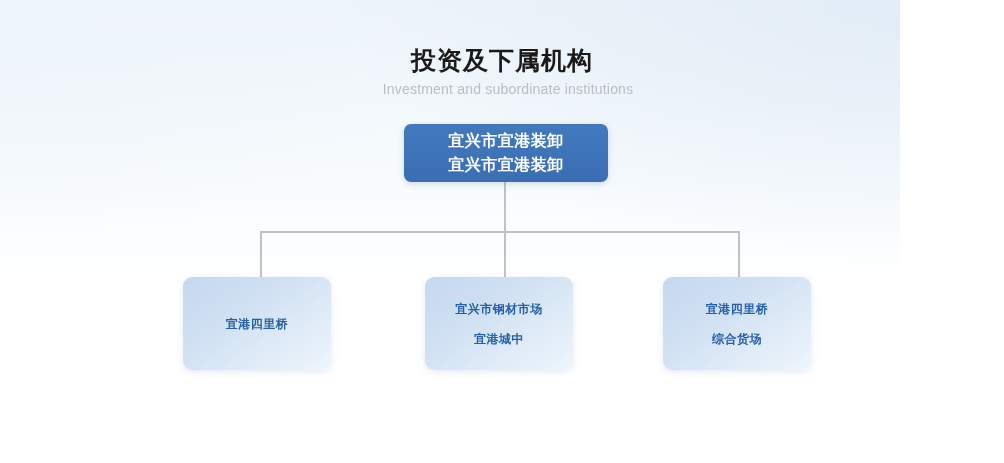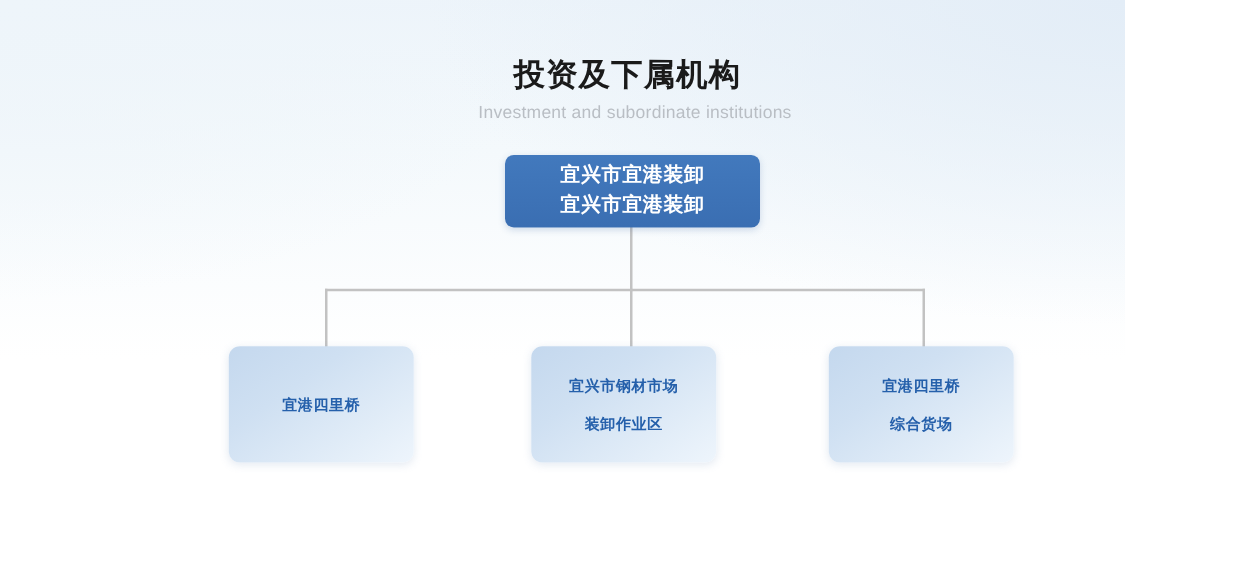--- a/index.html
+++ b/index.html
@@ -137,21 +137,21 @@
 
   <div class="node-child child-1">
     <div class="node-text">
       <span class="node-line">宜港四里桥</span>
     </div>
   </div>
 
   <div class="node-child child-2">
     <div class="node-text">
       <span class="node-line">宜兴市钢材市场</span>
-      <span class="node-line">装卸作业区</span>
+      <span class="node-line">宜港城中</span>
     </div>
   </div>
 
   <div class="node-child child-3">
     <div class="node-text">
       <span class="node-line">宜港四里桥</span>
       <span class="node-line">综合货场</span>
     </div>
   </div>
 

